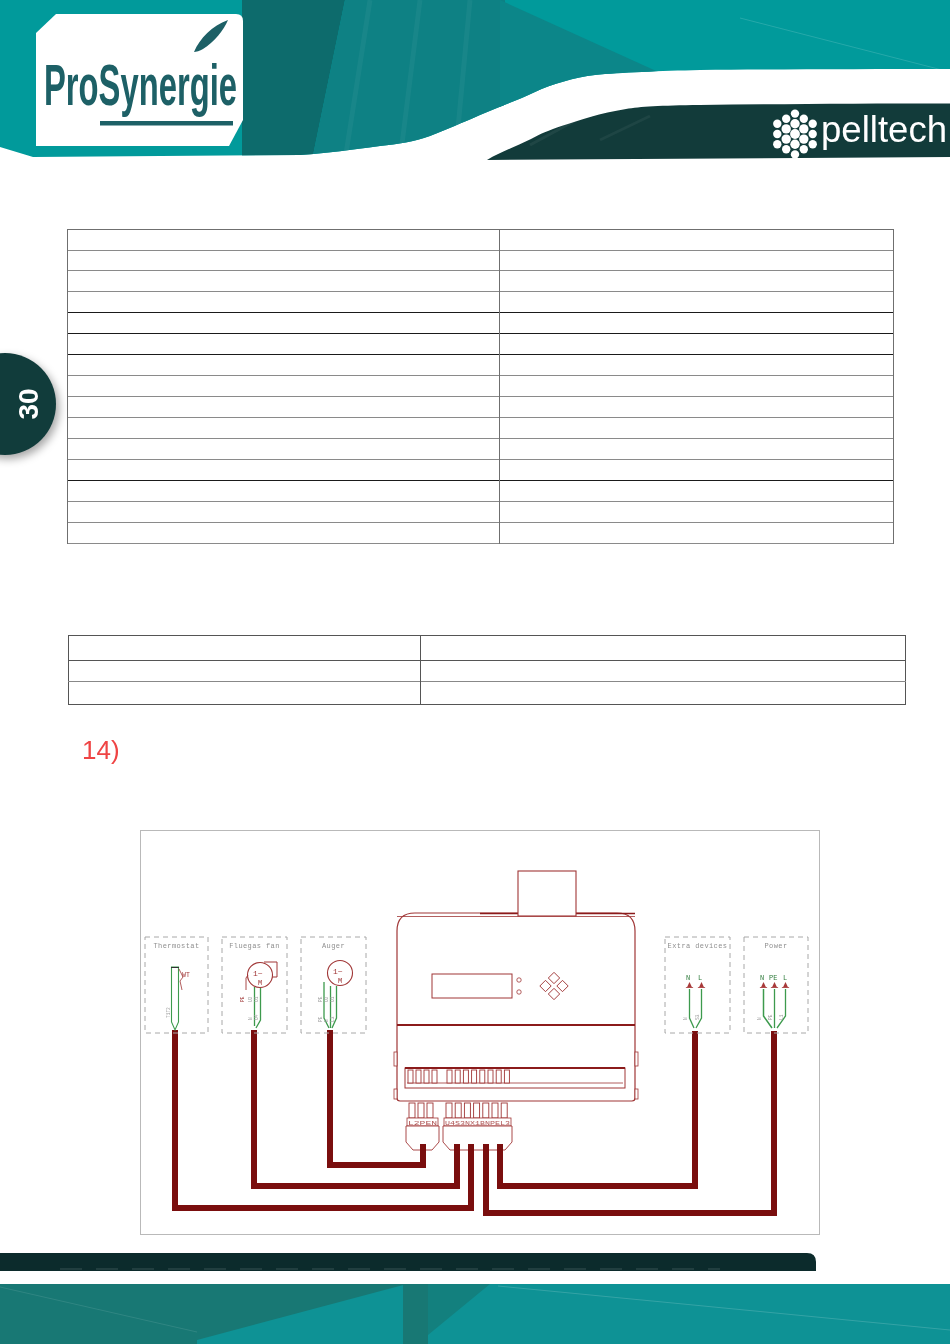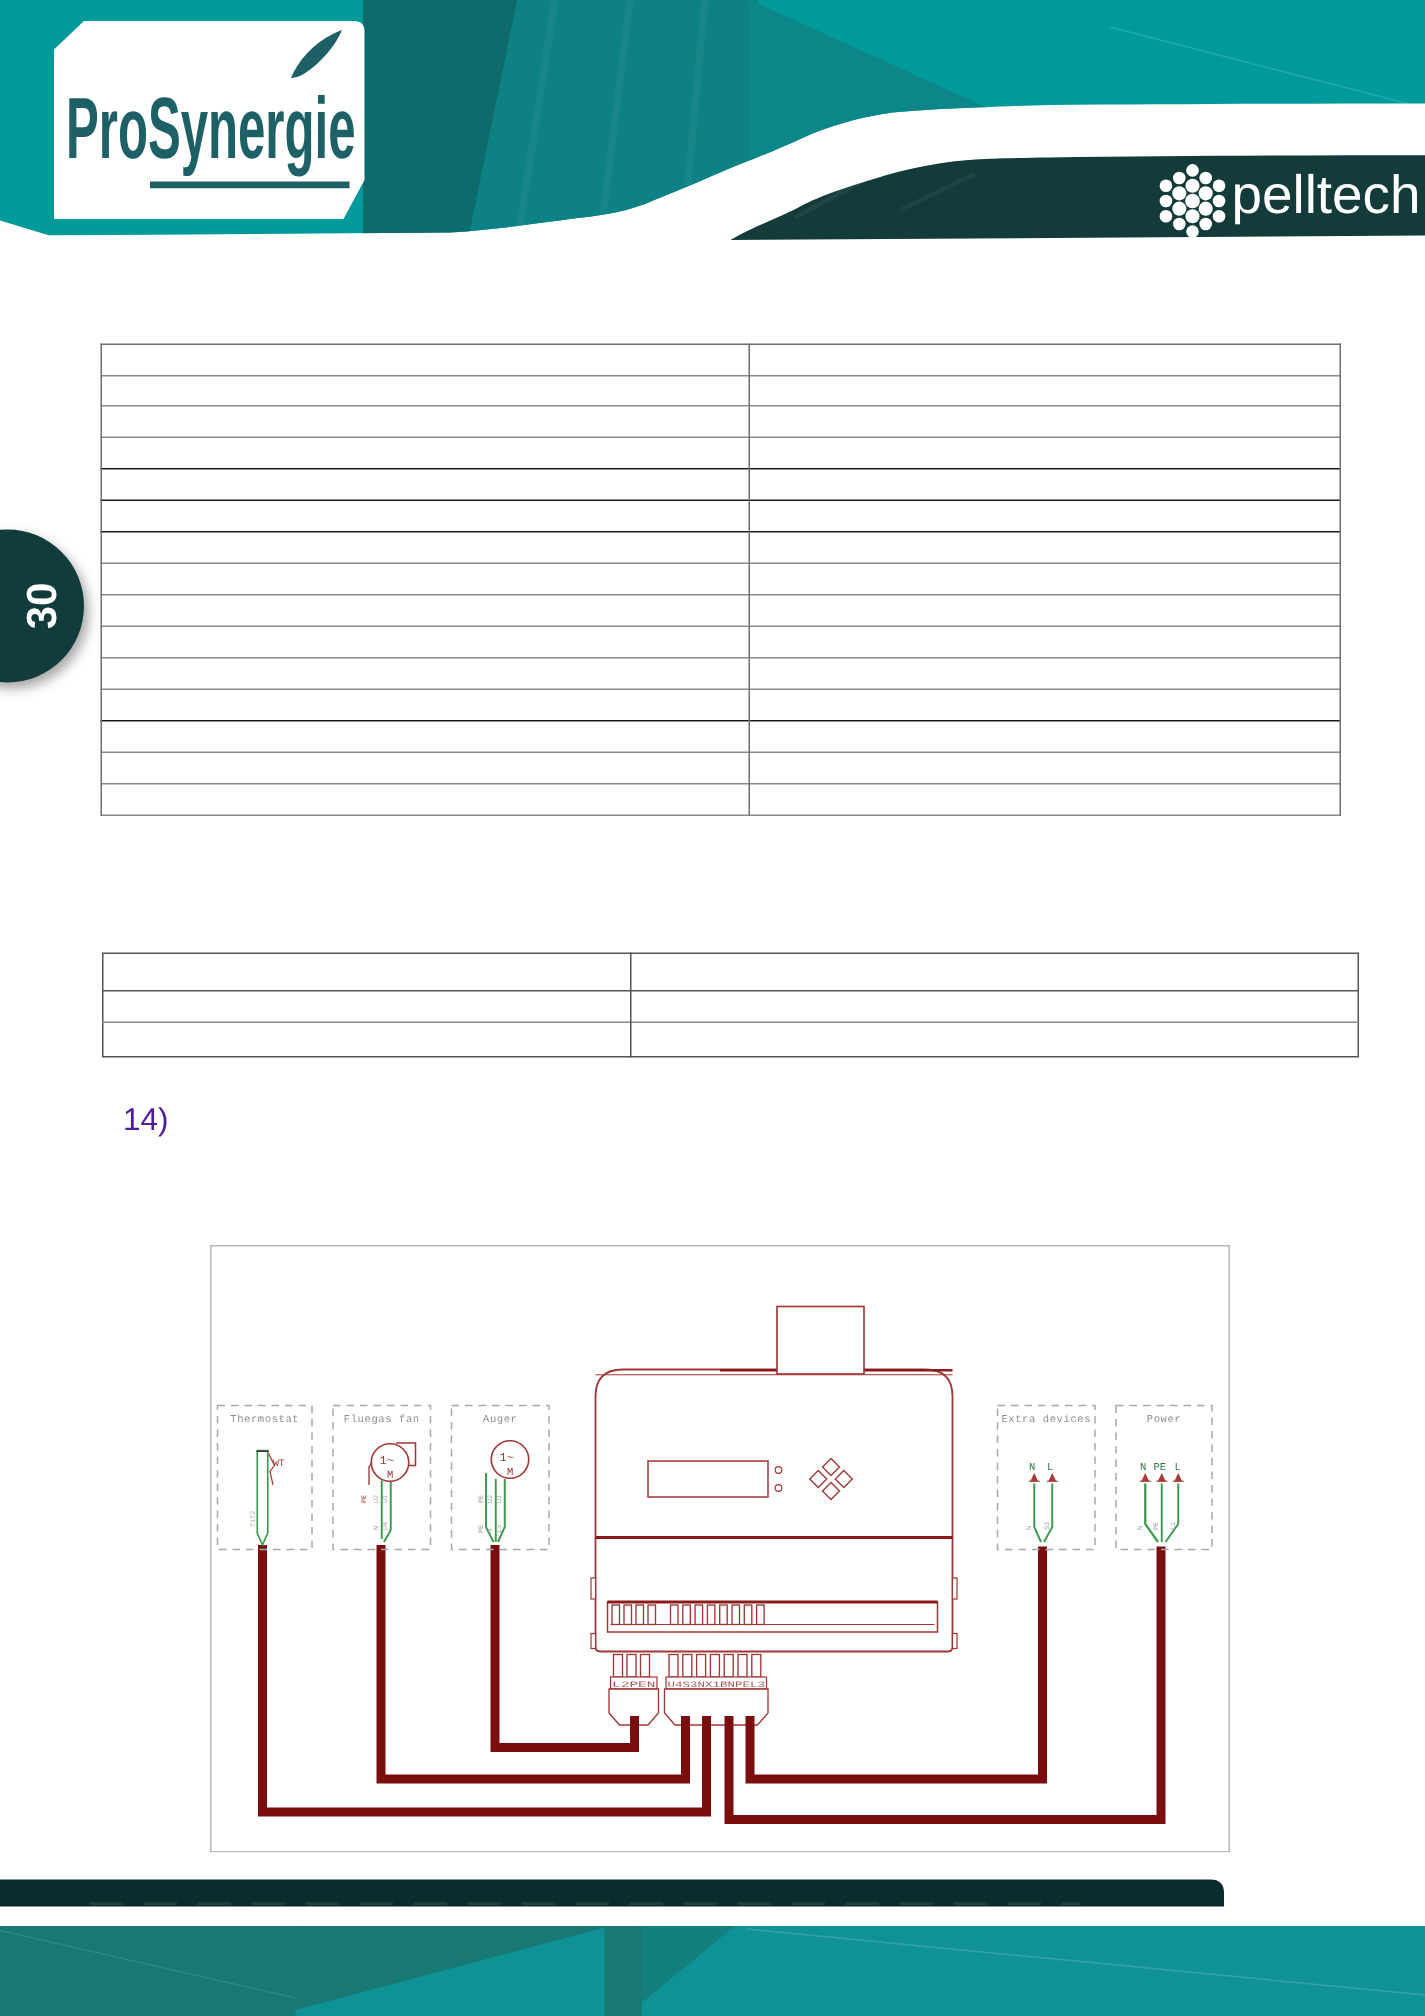--- a/index.html
+++ b/index.html
@@ -115,21 +115,21 @@
       <div style="position:absolute;left:432px;top:0;width:1px;height:315px;background:#6f6f6f;"></div>
     </div>
 
 <div class="abs" style="left:68px;top:635px;width:838px;height:70px;">
       <div style="position:absolute;left:0;top:0;width:836px;height:68px;border:1px solid #555;"></div>
       <div style="position:absolute;left:0;top:25px;width:838px;height:1px;background:#555;"></div>
       <div style="position:absolute;left:0;top:46px;width:838px;height:1px;background:#888;"></div>
       <div style="position:absolute;left:352px;top:0;width:1px;height:70px;background:#555;"></div>
     </div>
 
-<div class="abs" style="left:82px;top:735px;font-size:21px;color:#4c1d95;">14)</div>
+<div class="abs" style="left:82px;top:735px;font-size:26px;color:#ef4444;">14)</div>
 
 <svg class="abs" style="left:140px;top:830px" width="680" height="405" viewBox="0 0 680 405">
 
 <rect x="0.5" y="0.5" width="679" height="404" fill="#fff" stroke="#b9b9b9" stroke-width="1"></rect>
 
 <path d="M257,101 Q257,83 275,83 H477 Q495,83 495,101 V268 Q495,271 492,271 H260 Q257,271 257,268 Z" fill="#fff" stroke="#a03636" stroke-width="1.2"></path>
 <line x1="257" y1="86.5" x2="495" y2="86.5" stroke="#a03636" stroke-width="0.8"></line>
 <line x1="340" y1="83.5" x2="495" y2="83.5" stroke="#8b1b1b" stroke-width="1.6"></line>
 
 <rect x="378" y="41" width="58" height="45" fill="#fff" stroke="#a03636" stroke-width="1.1"></rect>

